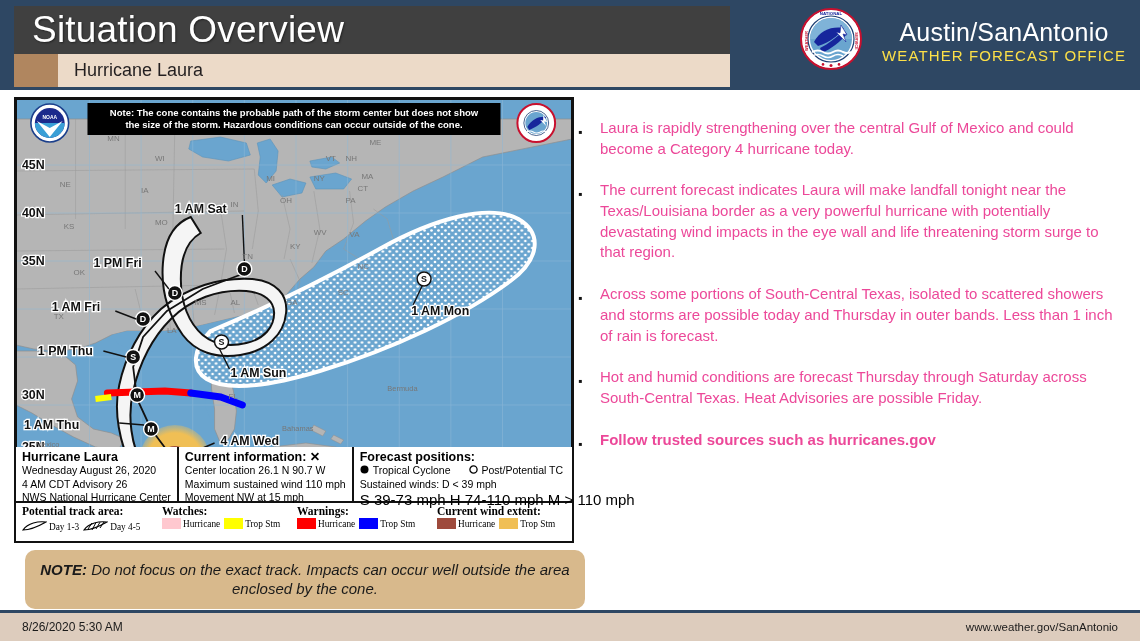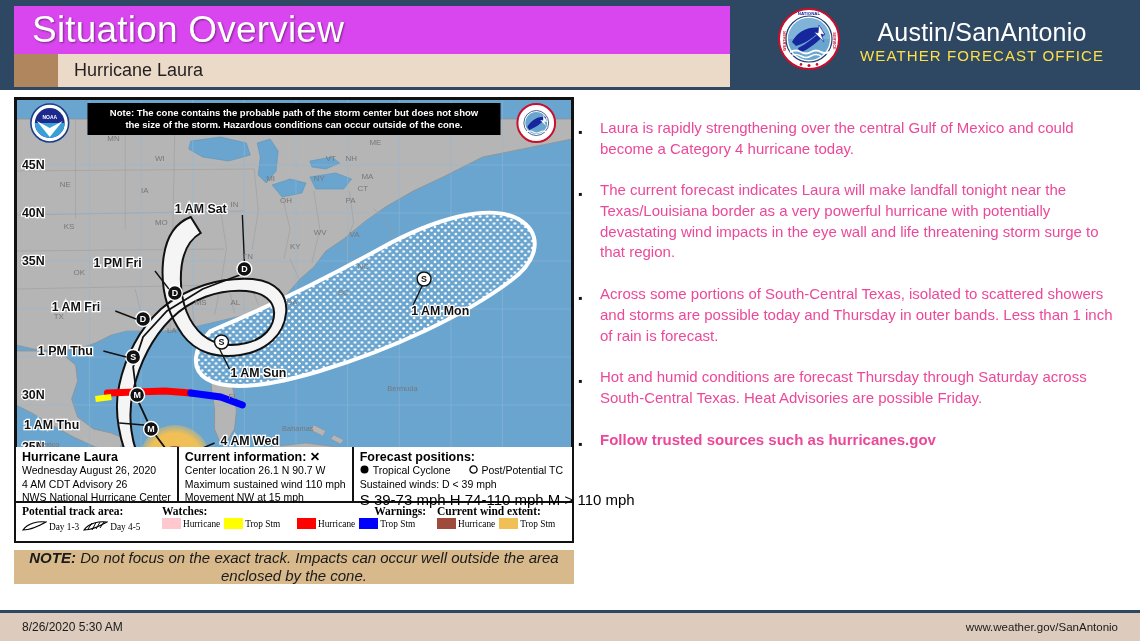--- a/index.html
+++ b/index.html
@@ -11,41 +11,41 @@
   }
   .slide { position: relative; width: 1140px; height: 641px; background: #fff; }
 
   
   .header {
     position: absolute; left: 0; top: 0; width: 1140px; height: 90px;
     background: #2e4763;
   }
   .title-band {
     position: absolute; left: 14px; top: 6px; width: 716px; height: 48px;
-    background: #d946ef;
+    background: #404040;
     display: flex; align-items: center;
   }
   .title-text {
     color: #ffffff; font-size: 37px; font-weight: 400;
     letter-spacing: 0.2px; padding-left: 18px;
     text-shadow: 1px 1px 2px rgba(0,0,0,.45);
     white-space: nowrap;
   }
   .sub-band {
     position: absolute; left: 14px; top: 54px; width: 716px; height: 33px;
     background: #ecdac8;
     display: flex; align-items: center;
   }
   .sub-swatch { width: 44px; height: 33px; background: #b0865f; flex: 0 0 auto; }
   .sub-text {
     color: #231f20; font-size: 18px; padding-left: 16px; white-space: nowrap;
   }
 
   .office-block {
-    position: absolute; right: 36px; top: 8px;
+    position: absolute; right: 14px; top: 8px;
     display: flex; align-items: center; gap: 20px;
   }
   .office-names { text-align: center; line-height: 1.15; }
   .office-city { color: #ffffff; font-size: 25px; letter-spacing: .2px; white-space: nowrap; }
   .office-sub  { color: #fde047; font-size: 15px; letter-spacing: 1.1px; white-space: nowrap; }
 
   
   .map-panel {
     position: absolute; left: 14px; top: 97px; width: 560px; height: 446px;
     border: 2px solid #111; background: #000;
@@ -63,34 +63,34 @@
   .info-cell.c2 { width: 178px; border-right: 2px solid #111; }
   .info-cell.c3 { flex: 1; }
   .info-h { font-size: 12.5px; font-weight: bold; color: #000; line-height: 1.15; white-space: nowrap;}
   .info-l { font-size: 10.5px; color: #000; line-height: 1.26; white-space: nowrap; }
   .info-l.sm { font-size: 15px; }
 
   .legend-row { display: flex; height: 36px; align-items: stretch; }
   .leg-cell { padding: 2px 5px 0 6px; font-family: Liberation Serif, serif; }
   .leg-cell.l1 { width: 140px; }
   .leg-cell.l2 { width: 135px; }
-  .leg-cell.l3 { width: 140px; text-align: right; }
+  .leg-cell.l3 { width: 140px; }
   .leg-cell.l4 { flex: 1; }
   .leg-h { font-size: 11.5px; font-weight: bold; white-space: nowrap; }
   .leg-items { display: flex; align-items: center; gap: 4px; margin-top: 1px; }
   .leg-item { display: flex; align-items: center; gap: 2px; }
   .sw { width: 19px; height: 11px; display: inline-block; border: 0; }
   .leg-t { font-size: 9.3px; white-space: nowrap; }
 
   
   .note-box {
-    position: absolute; left: 14px; top: 550px; width: 560px; height: 34px;
+    position: absolute; left: 25px; top: 550px; width: 560px; height: 59px;
     background: #d8b98c;
     display: flex; align-items: center; justify-content: center;
-    text-align: center; padding: 0 8px;
+    text-align: center; padding: 0 8px; border-radius: 10px;
   }
   .note-inner { font-size: 15px; font-style: italic; color: #1a1a1a; line-height: 1.22; }
   .note-lbl { font-weight: bold; font-style: italic; }
 
   
   .bullets { position: absolute; left: 578px; top: 118px; width: 548px; }
   .bullet { display: flex; margin-bottom: 21px; }
   .bullet-mark {
     flex: 0 0 auto; width: 22px; color: #111; font-size: 12px; line-height: 28px;
   }

